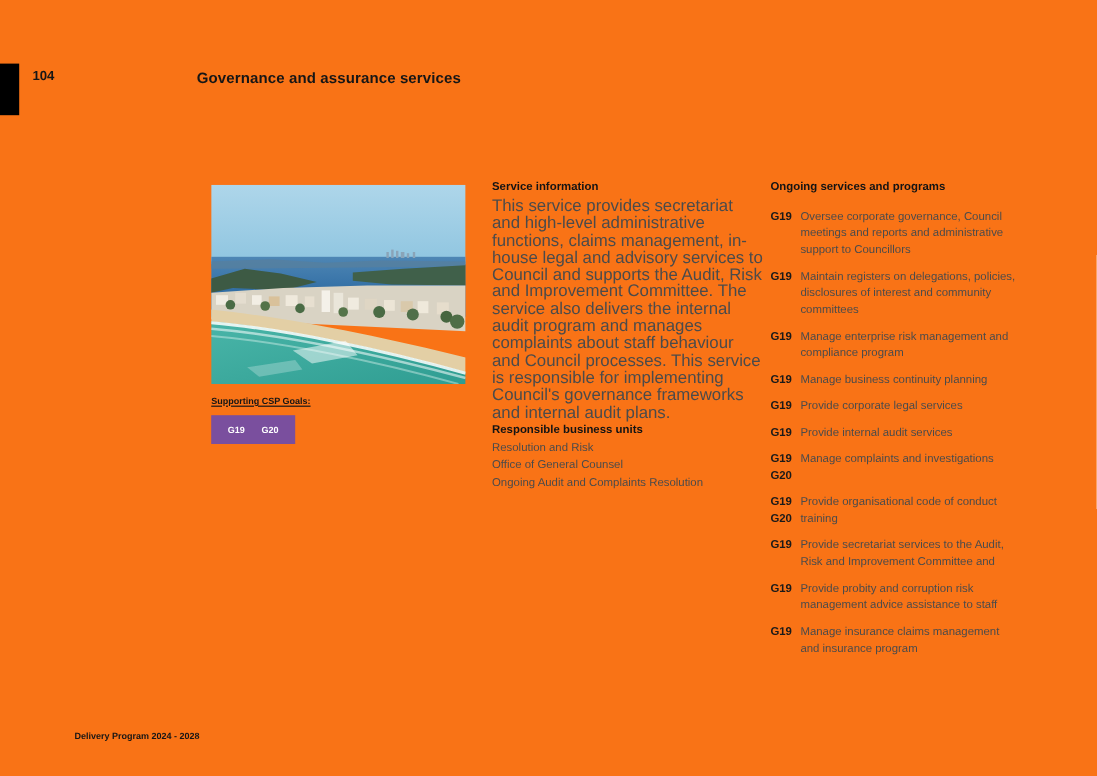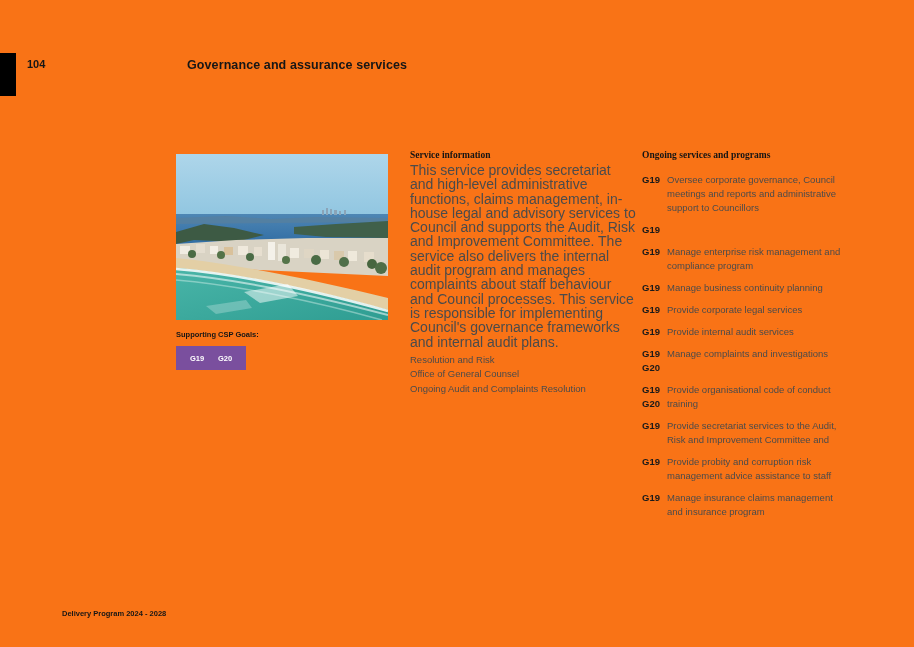--- a/index.html
+++ b/index.html
@@ -1,31 +1,31 @@
 <!DOCTYPE html>
 <html><head>
 <meta charset="utf-8">
 <style>
   html,body{margin:0;padding:0;background:#ffffff;}
   body{width:914px;height:647px;font-family:"Liberation Sans",sans-serif;-webkit-font-smoothing:antialiased;}
   .page{position:relative;width:914px;height:647px;background:#f97316;overflow:hidden;}
 
   .black-tab{position:absolute;left:0;top:53px;width:16px;height:43px;background:#000;}
   .page-num{position:absolute;left:27px;top:58px;font-size:11px;font-weight:bold;color:#161616;}
-  .doc-title{position:absolute;left:187px;top:58px;font-size:12.5px;font-weight:bold;color:#161616;letter-spacing:.1px;}
+  .doc-title{position:absolute;left:164px;top:58px;font-size:12.5px;font-weight:bold;color:#161616;letter-spacing:.1px;}
 
   .photo{position:absolute;left:176px;top:154px;width:212px;height:166px;display:block;}
 
-  .csp-label{position:absolute;left:176px;top:330px;font-size:7.5px;font-weight:bold;color:#161616;}
+  .csp-label{position:absolute;left:176px;top:330px;font-size:7.5px;font-weight:bold;color:#161616;text-decoration:underline;}
   .csp-badge{position:absolute;left:176px;top:346px;width:70px;height:24px;background:#7a4f9e;
              display:flex;align-items:center;justify-content:space-evenly;}
   .csp-badge span{color:#ffffff;font-size:7.5px;font-weight:bold;}
 
   .col-mid{position:absolute;left:410px;top:150px;width:226px;}
-  .sec-heading{font-size:9.5px;font-weight:bold;color:#141414;margin:0 0 3px 0;font-family:Liberation Serif, serif;}
+  .sec-heading{font-size:9.5px;font-weight:bold;color:#141414;margin:0 0 3px 0;}
   .body-text{font-size:14px;line-height:14.3px;color:#4b4b4b;margin:0;}
 
   .rbu{position:absolute;left:410px;top:353px;width:240px;}
   .rbu-item{font-size:9.5px;line-height:14.3px;color:#4b4b4b;}
 
   .col-right{position:absolute;left:642px;top:150px;width:215px;}
   .col-right .sec-heading{margin:0 0 13px 0;}
   .svc-item{display:flex;margin-bottom:8px;}
   .svc-tags{flex:0 0 25px;width:25px;font-size:9.5px;font-weight:bold;color:#1a1a1a;line-height:14px;}
   .svc-text{width:180px;font-size:9.5px;color:#4b4b4b;line-height:14px;}
@@ -108,40 +108,42 @@
       <span>G19</span>
       <span>G20</span>
     </div>
 
   <div class="col-mid">
     <h3 class="sec-heading">Service information</h3>
     <p class="body-text">This service provides secretariat and high-level administrative functions, claims management, in-house legal and advisory services to Council and supports the Audit, Risk and Improvement Committee. The service also  delivers the internal audit program and manages complaints about staff behaviour and Council processes. This service is responsible for implementing Council's governance frameworks and internal audit plans.</p>
   </div>
 
   <div class="rbu">
+    <h3 class="sec-heading">Responsible business units</h3>
     <div>
         <div class="rbu-item">Resolution and Risk</div>
         <div class="rbu-item">Office of General Counsel</div>
         <div class="rbu-item">Ongoing Audit and Complaints Resolution</div>
       </div>
   </div>
 
   <div class="col-right">
     <h3 class="sec-heading">Ongoing services and programs</h3>
     <div>
         <div class="svc-item">
           <div class="svc-tags">
             <div>G19</div>
           </div>
           <div class="svc-text">Oversee corporate governance, Council meetings and reports and administrative support to Councillors</div>
         </div>
         <div class="svc-item">
           <div class="svc-tags">
             <div>G19</div>
           </div>
+          <div class="svc-text">Maintain registers on delegations, policies, disclosures of interest and community committees</div>
         </div>
         <div class="svc-item">
           <div class="svc-tags">
             <div>G19</div>
           </div>
           <div class="svc-text">Manage enterprise risk management and compliance program</div>
         </div>
         <div class="svc-item">
           <div class="svc-tags">
             <div>G19</div>

